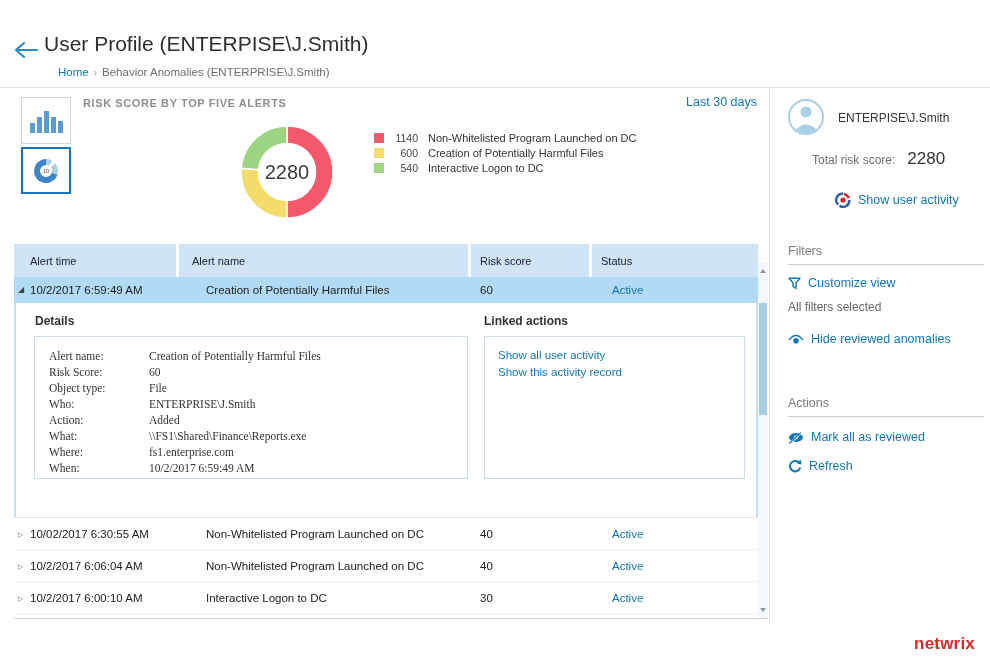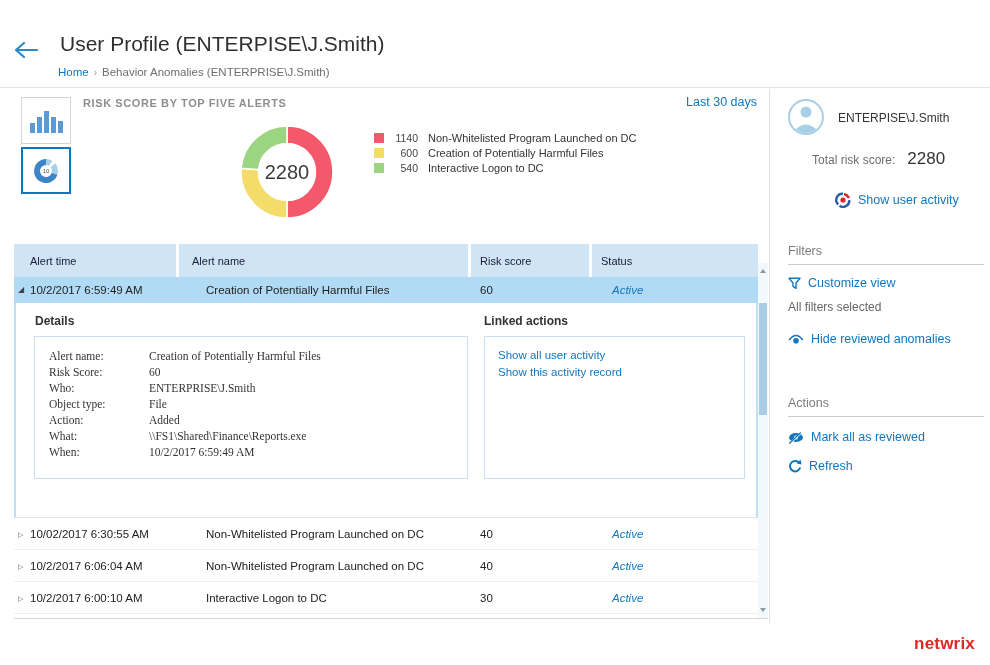--- a/index.html
+++ b/index.html
@@ -6,21 +6,21 @@
   body{
     width:990px;height:665px;position:relative;overflow:hidden;
     background:#ffffff;font-family:"Liberation Sans",sans-serif;
     -webkit-font-smoothing:antialiased;
   }
   a,.link{color:#1176bc;text-decoration:none;cursor:pointer;}
 
   
   .hdr{position:absolute;left:0;top:0;width:990px;height:88px;background:#fff;border-bottom:1px solid #e4e4e4;box-sizing:border-box;}
   .back-btn{position:absolute;left:12px;top:40px;width:28px;height:20px;cursor:pointer;}
-  .page-title{position:absolute;left:44px;top:32px;font-size:21px;color:#2f2f2f;font-weight:400;margin-left:16px;}
+  .page-title{position:absolute;left:44px;top:32px;font-size:21px;color:#2f2f2f;font-weight:400;}
   .crumbs{position:absolute;left:49px;top:66px;font-size:11.5px;color:#6e6e6e;white-space:nowrap;padding-left:9px;}
   .crumb-home{margin-right:5px;}
   .crumb-sep{color:#9a9a9a;margin-right:5px;font-size:10px;}
 
   
   .content{position:absolute;left:0;top:89px;width:769px;height:534px;}
 
   
   .vbox{position:absolute;left:21px;width:50px;height:47px;background:#fff;box-sizing:border-box;display:flex;align-items:center;justify-content:center;cursor:pointer;}
   .vbox1{top:8px;border:1px solid #d4d4d4;}
@@ -51,21 +51,21 @@
   .th3{width:118px;padding-left:9px;margin-right:3px;}
   .th4{width:166px;padding-left:9px;}
   .row{position:relative;display:flex;align-items:center;font-size:11.5px;color:#222;cursor:pointer;}
   .row-sel{height:26px;background:#b1dbf4;}
   .row-c{height:31px;background:#fff;border-bottom:1px solid #f0f0f0;}
   .expander{position:absolute;left:4px;top:50%;transform:translateY(-50%);font-size:7px;color:#555;cursor:pointer;line-height:1;}
   .expander.open{font-size:8px;color:#444;}
   .cell-time{width:165px;padding-left:16px;box-sizing:border-box;}
   .cell-name{width:292px;padding-left:27px;box-sizing:border-box;}
   .cell-score{width:121px;padding-left:9px;box-sizing:border-box;}
-  .cell-status{padding-left:20px;font-style:italic;}
+  .cell-status{padding-left:20px;}
 
   
   .detail-panel{position:relative;height:215px;background:#fff;border-left:2px solid #bfe0f4;border-right:2px solid #bfe0f4;border-bottom:1px solid #e6e6e6;box-sizing:border-box;}
   .d-head{position:absolute;left:19px;top:11px;font-size:12px;font-weight:700;color:#333;}
   .d-box{position:absolute;left:18px;top:33px;width:434px;height:143px;border:1px solid #ccdeed;box-sizing:border-box;}
   .d-fields{padding:11px 0 0 14px;font-size:11.5px;color:#333;font-family:Liberation Serif, serif;}
   .d-row{display:flex;line-height:16px;}
   .d-label{width:100px;flex:none;}
   .la-head{position:absolute;left:468px;top:11px;font-size:12px;font-weight:700;color:#333;}
   .la-box{position:absolute;left:468px;top:33px;width:261px;height:143px;border:1px solid #ccdeed;box-sizing:border-box;}
@@ -185,34 +185,38 @@
         <div class="d-fields">
           <div class="d-row">
               <span class="d-label">Alert name:</span>
               <span>Creation of Potentially Harmful Files</span>
             </div>
           <div class="d-row">
               <span class="d-label">Risk Score:</span>
               <span>60</span>
             </div>
           <div class="d-row">
+              <span class="d-label">Object type:</span>
+              <span>File</span>
+            </div>
+          <div class="d-row">
               <span class="d-label">Who:</span>
               <span>ENTERPRISE\J.Smith</span>
             </div>
           <div class="d-row">
-              <span class="d-label">Object type:</span>
-              <span>File</span>
-            </div>
-          <div class="d-row">
               <span class="d-label">Action:</span>
               <span>Added</span>
             </div>
           <div class="d-row">
               <span class="d-label">What:</span>
               <span>\\FS1\Shared\Finance\Reports.exe</span>
+            </div>
+          <div class="d-row">
+              <span class="d-label">Where:</span>
+              <span>fs1.enterprise.com</span>
             </div>
           <div class="d-row">
               <span class="d-label">When:</span>
               <span>10/2/2017 6:59:49 AM</span>
             </div>
         </div>
       </div>
       <div class="la-head">Linked actions</div>
       <div class="la-box">
         <div class="la-links">

